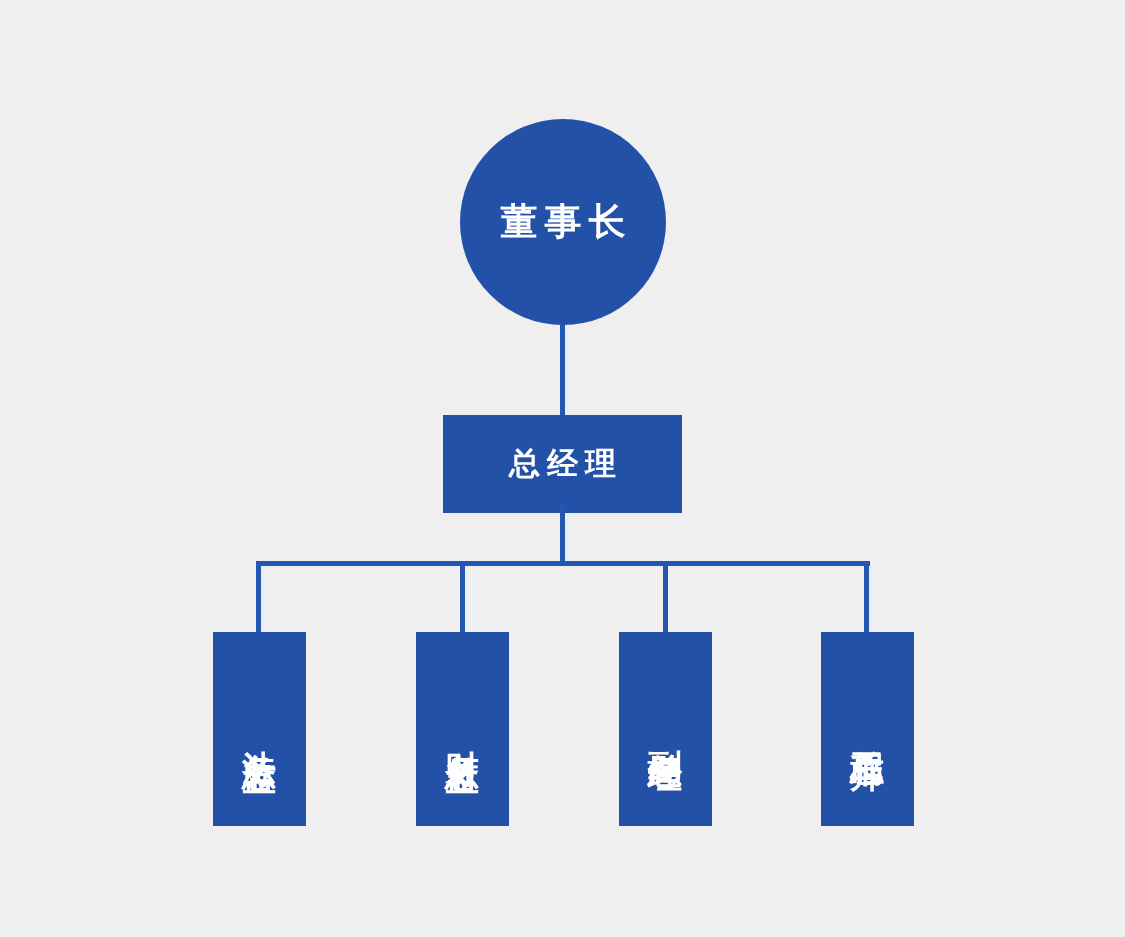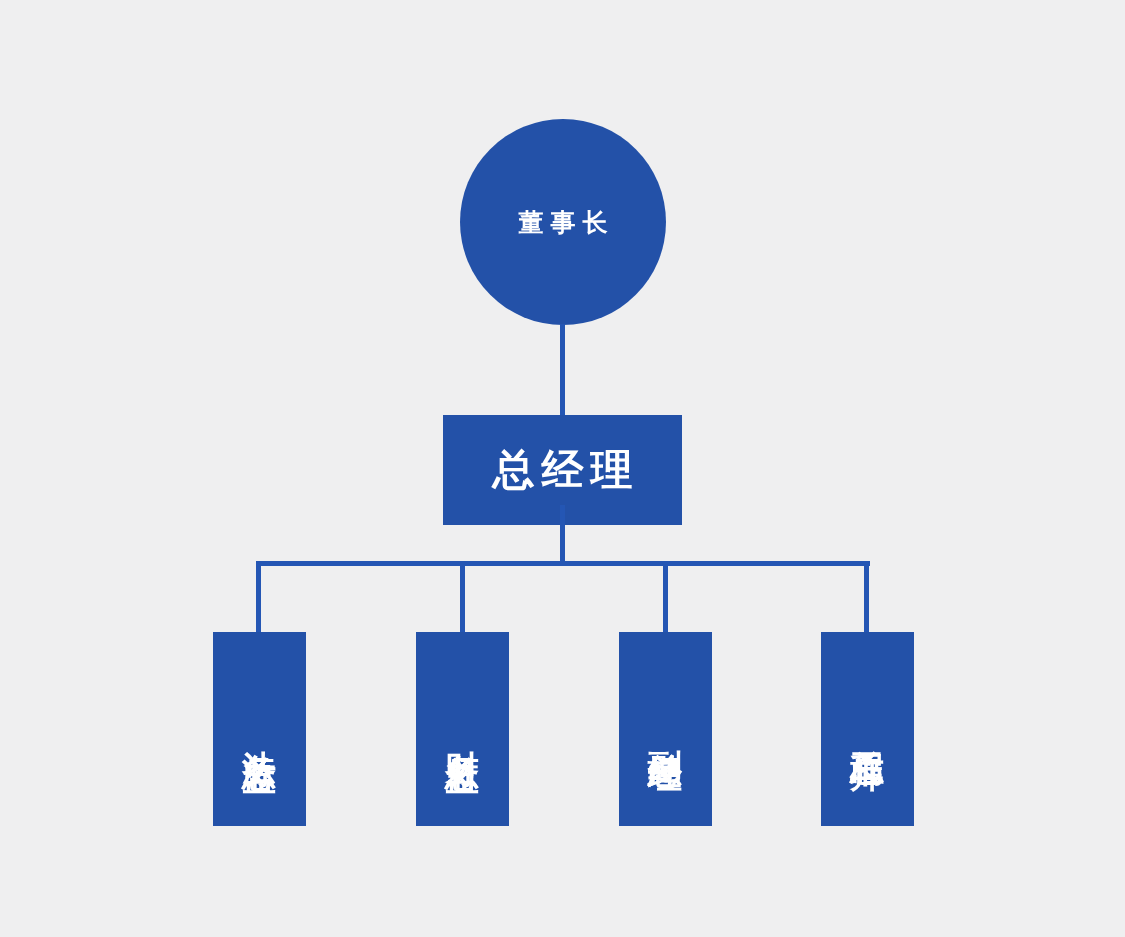--- a/index.html
+++ b/index.html
@@ -24,34 +24,34 @@
     align-items: center;
     justify-content: center;
     box-sizing: border-box;
   }
   .circle-node {
     left: 460px;
     top: 119px;
     width: 206px;
     height: 206px;
     border-radius: 50%;
-    font-size: 25px;
+    font-size: 37px;
   }
   .circle-node .h-label,
   .gm-node .h-label {
     letter-spacing: 7px;
     padding-left: 7px; 
     white-space: nowrap;
   }
   .gm-node {
     left: 443px;
     top: 415px;
     width: 239px;
-    height: 110px;
-    font-size: 42px;
+    height: 98px;
+    font-size: 31px;
   }
   .leaf-node {
     top: 632px;
     width: 93px;
     height: 194px;
     font-size: 34px;
   }
   .leaf-node .v-label {
     writing-mode: vertical-rl;
     text-orientation: upright;

